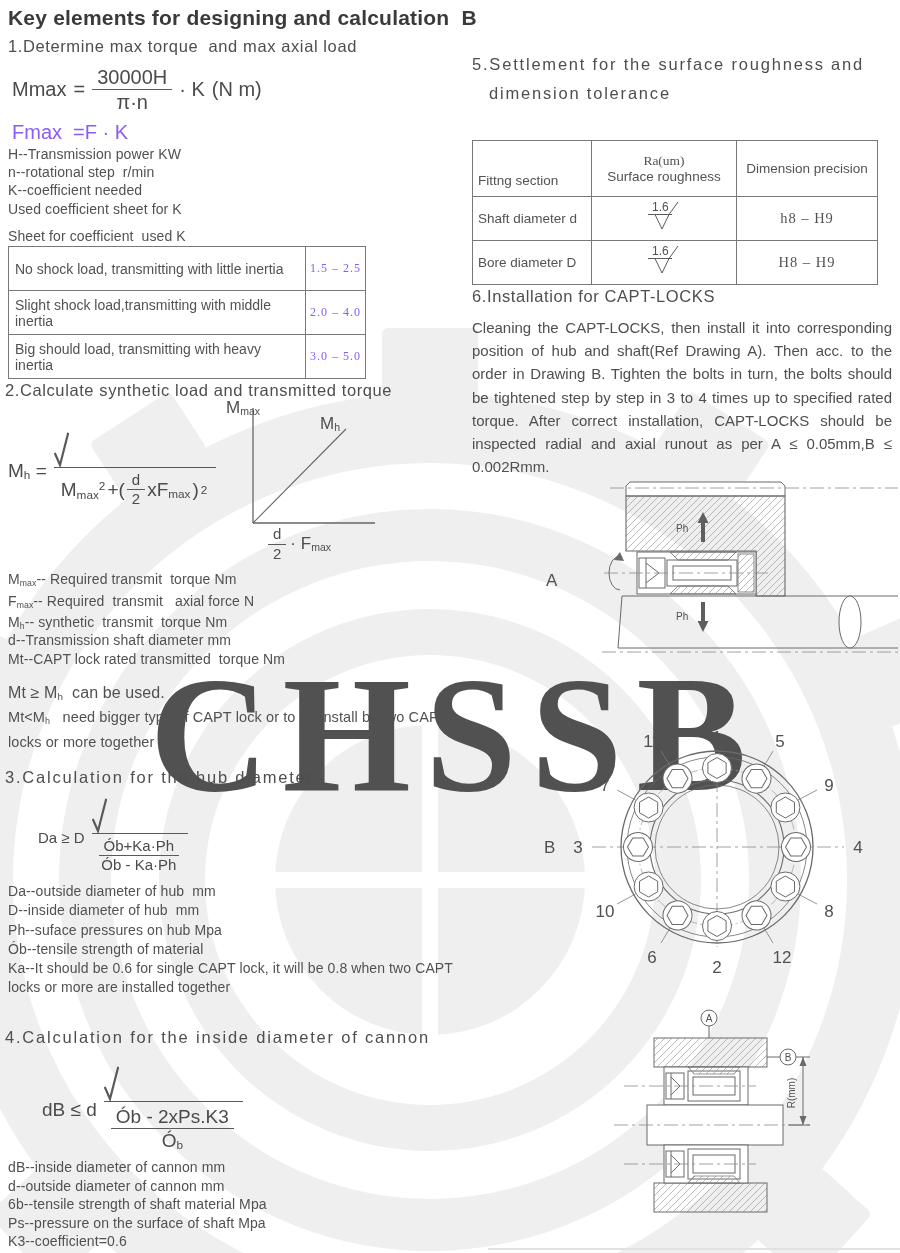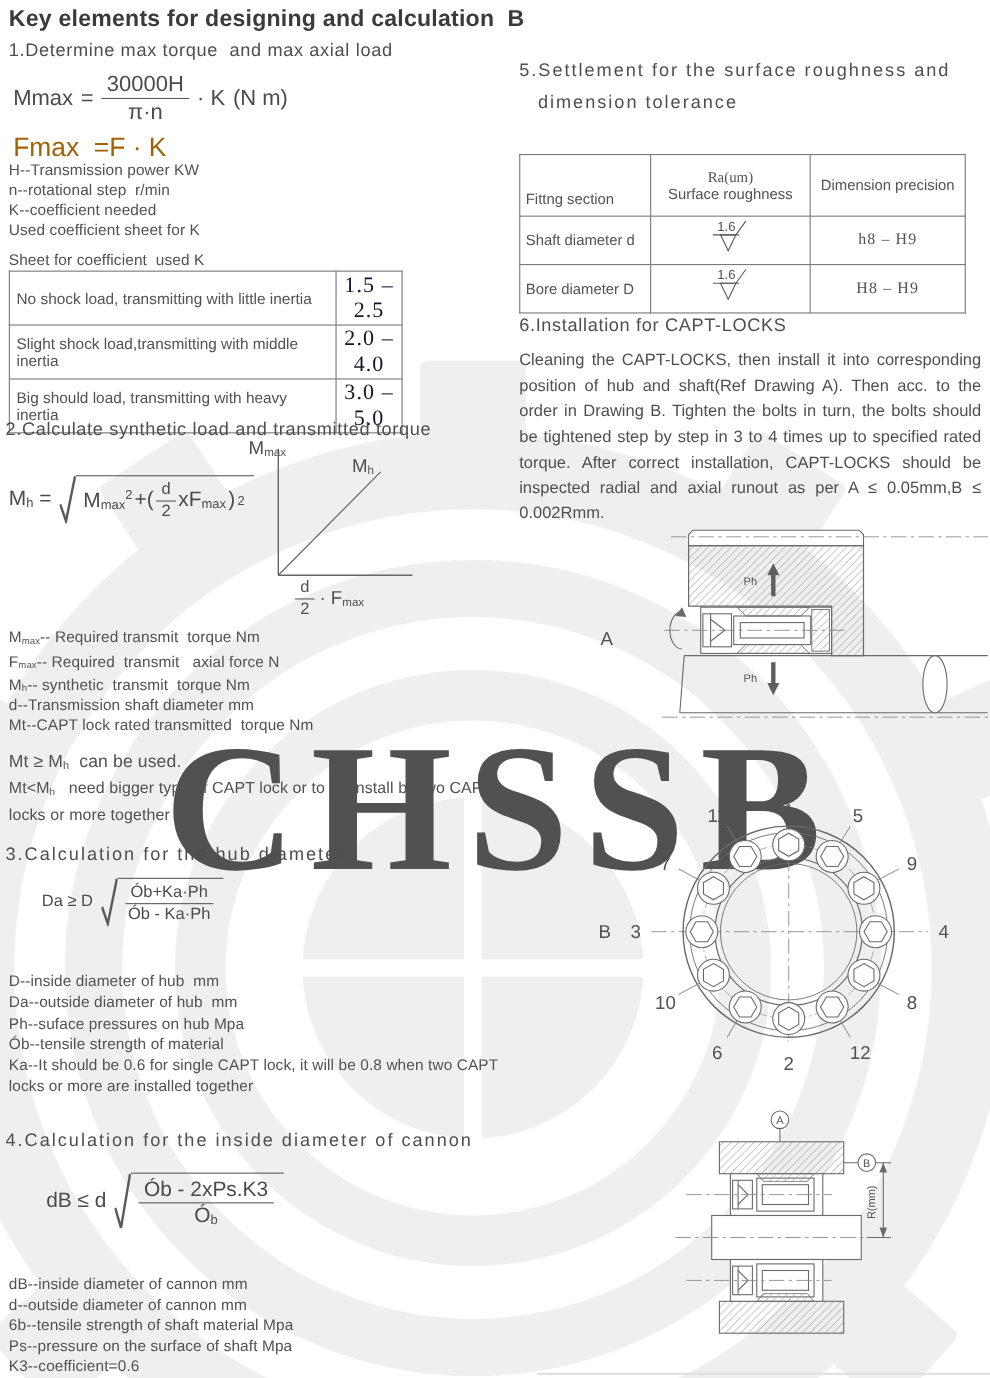--- a/index.html
+++ b/index.html
@@ -11,30 +11,30 @@
   .shead{font-size:16.5px;color:#4e4e4e;letter-spacing:.6px;}
   .shead.wide{letter-spacing:1.8px;}
   .note{font-size:14px;color:#515151;letter-spacing:.1px;}
   sub{font-size:.62em;vertical-align:-.18em;}
   sup{font-size:.62em;vertical-align:.55em;}
   
   .formula{display:flex;align-items:center;gap:7px;font-size:20px;color:#4b4b4b;}
   .frac{display:inline-flex;flex-direction:column;align-items:center;line-height:1.12;}
   .frac .num{border-bottom:1.6px solid #5a5a5a;padding:0 5px 1px;}
   .frac .den{padding-top:1px;}
-  .radical{display:flex;align-items:flex-end;}
+  .radical{display:flex;align-items:flex-end;flex-direction:column;}
   .radsvg{width:15px;height:auto;align-self:stretch;display:block;}
   .radicand{border-top:1.7px solid #5a5a5a;padding:4px 9px 2px 7px;display:flex;align-items:center;gap:2px;}
   .fsmall{font-size:15px;}
   
   table{border-collapse:collapse;}
   .t1{width:358px;}
   .t1 td{border:1px solid #787878;height:41px;}
   .t1 .lab{font-size:14px;padding:0 6px;color:#525252;width:284px;}
-  .t1 .val{font-family:"Liberation Serif",serif;font-size:20px;text-align:center;letter-spacing:1px;color:#0f172a;}
+  .t1 .val{font-family:"Liberation Serif",serif;font-size:12px;text-align:center;letter-spacing:1px;color:#8b5cf6;}
   
   .t5 td{border:1px solid #787878;text-align:center;color:#525252;}
   .t5 .c1{width:108px;font-size:13.5px;text-align:left;padding:0 5px;}
   .t5 .c2{width:142px;margin-top:32px;}
   .t5 .c3{width:138px;}
   .t5 .hrow td{height:47px;}
   .t5 .drow td{height:41px;}
   .precision{font-family:"Liberation Serif",serif;font-size:14.5px;letter-spacing:1px;color:#4a4a4a;}
   .hdr2a{font-family:"Liberation Serif",serif;font-size:13.5px;display:block;}
   .hdr2b{font-size:13.5px;display:block;}
@@ -85,21 +85,21 @@
     <span class="pre">Mmax</span>
     <span>=</span>
     <span class="frac">
       <span class="num">30000H</span>
       <span class="den">π·n</span>
     </span>
     <span class="pre">· K</span>
     <span class="pre">(N m)</span>
   </div>
 
-  <div class="abs pre" style="left:12px;top:121px;font-size:24px;color:#a16207">Fmax  =F · K</div>
+  <div class="abs pre" style="left:12px;top:121px;font-size:20px;color:#8b5cf6">Fmax  =F · K</div>
 
   <div class="abs" style="left:8px;top:145px;line-height:18.2px">
     <div class="note pre">H--Transmission power KW</div>
     <div class="note pre">n--rotational step  r/min</div>
     <div class="note pre">K--coefficient needed</div>
     <div class="note pre">Used coefficient sheet for K</div>
   </div>
 
   <div class="abs note pre" style="left:8px;top:228px">Sheet for coefficient  used K</div>
 
@@ -183,22 +183,22 @@
       <span class="radicand">
         <span class="frac">
           <span class="num pre">Ób+Ka·Ph</span>
           <span class="den pre">Ób - Ka·Ph</span>
         </span>
       </span>
     </span>
   </div>
 
   <div class="abs" style="left:8px;top:882px;width:468px;line-height:19.3px">
+    <div class="note pre">Da--outside diameter of hub  mm</div>
     <div class="note pre">D--inside diameter of hub  mm</div>
-    <div class="note pre">Da--outside diameter of hub  mm</div>
     <div class="note pre">Ph--suface pressures on hub Mpa</div>
     <div class="note pre">Ób--tensile strength of material</div>
     <div class="note pre">Ka--It should be 0.6 for single CAPT lock, it will be 0.8 when two CAPT locks or more are installed together</div>
   </div>
 
   <div class="abs shead wide pre" style="left:5px;top:1028px">4.Calculation for the inside diameter of cannon</div>
 
   <div class="abs formula" style="left:42px;top:1066px;font-size:19px">
     <span class="pre">dB ≤ d</span>
     <span class="radical">

